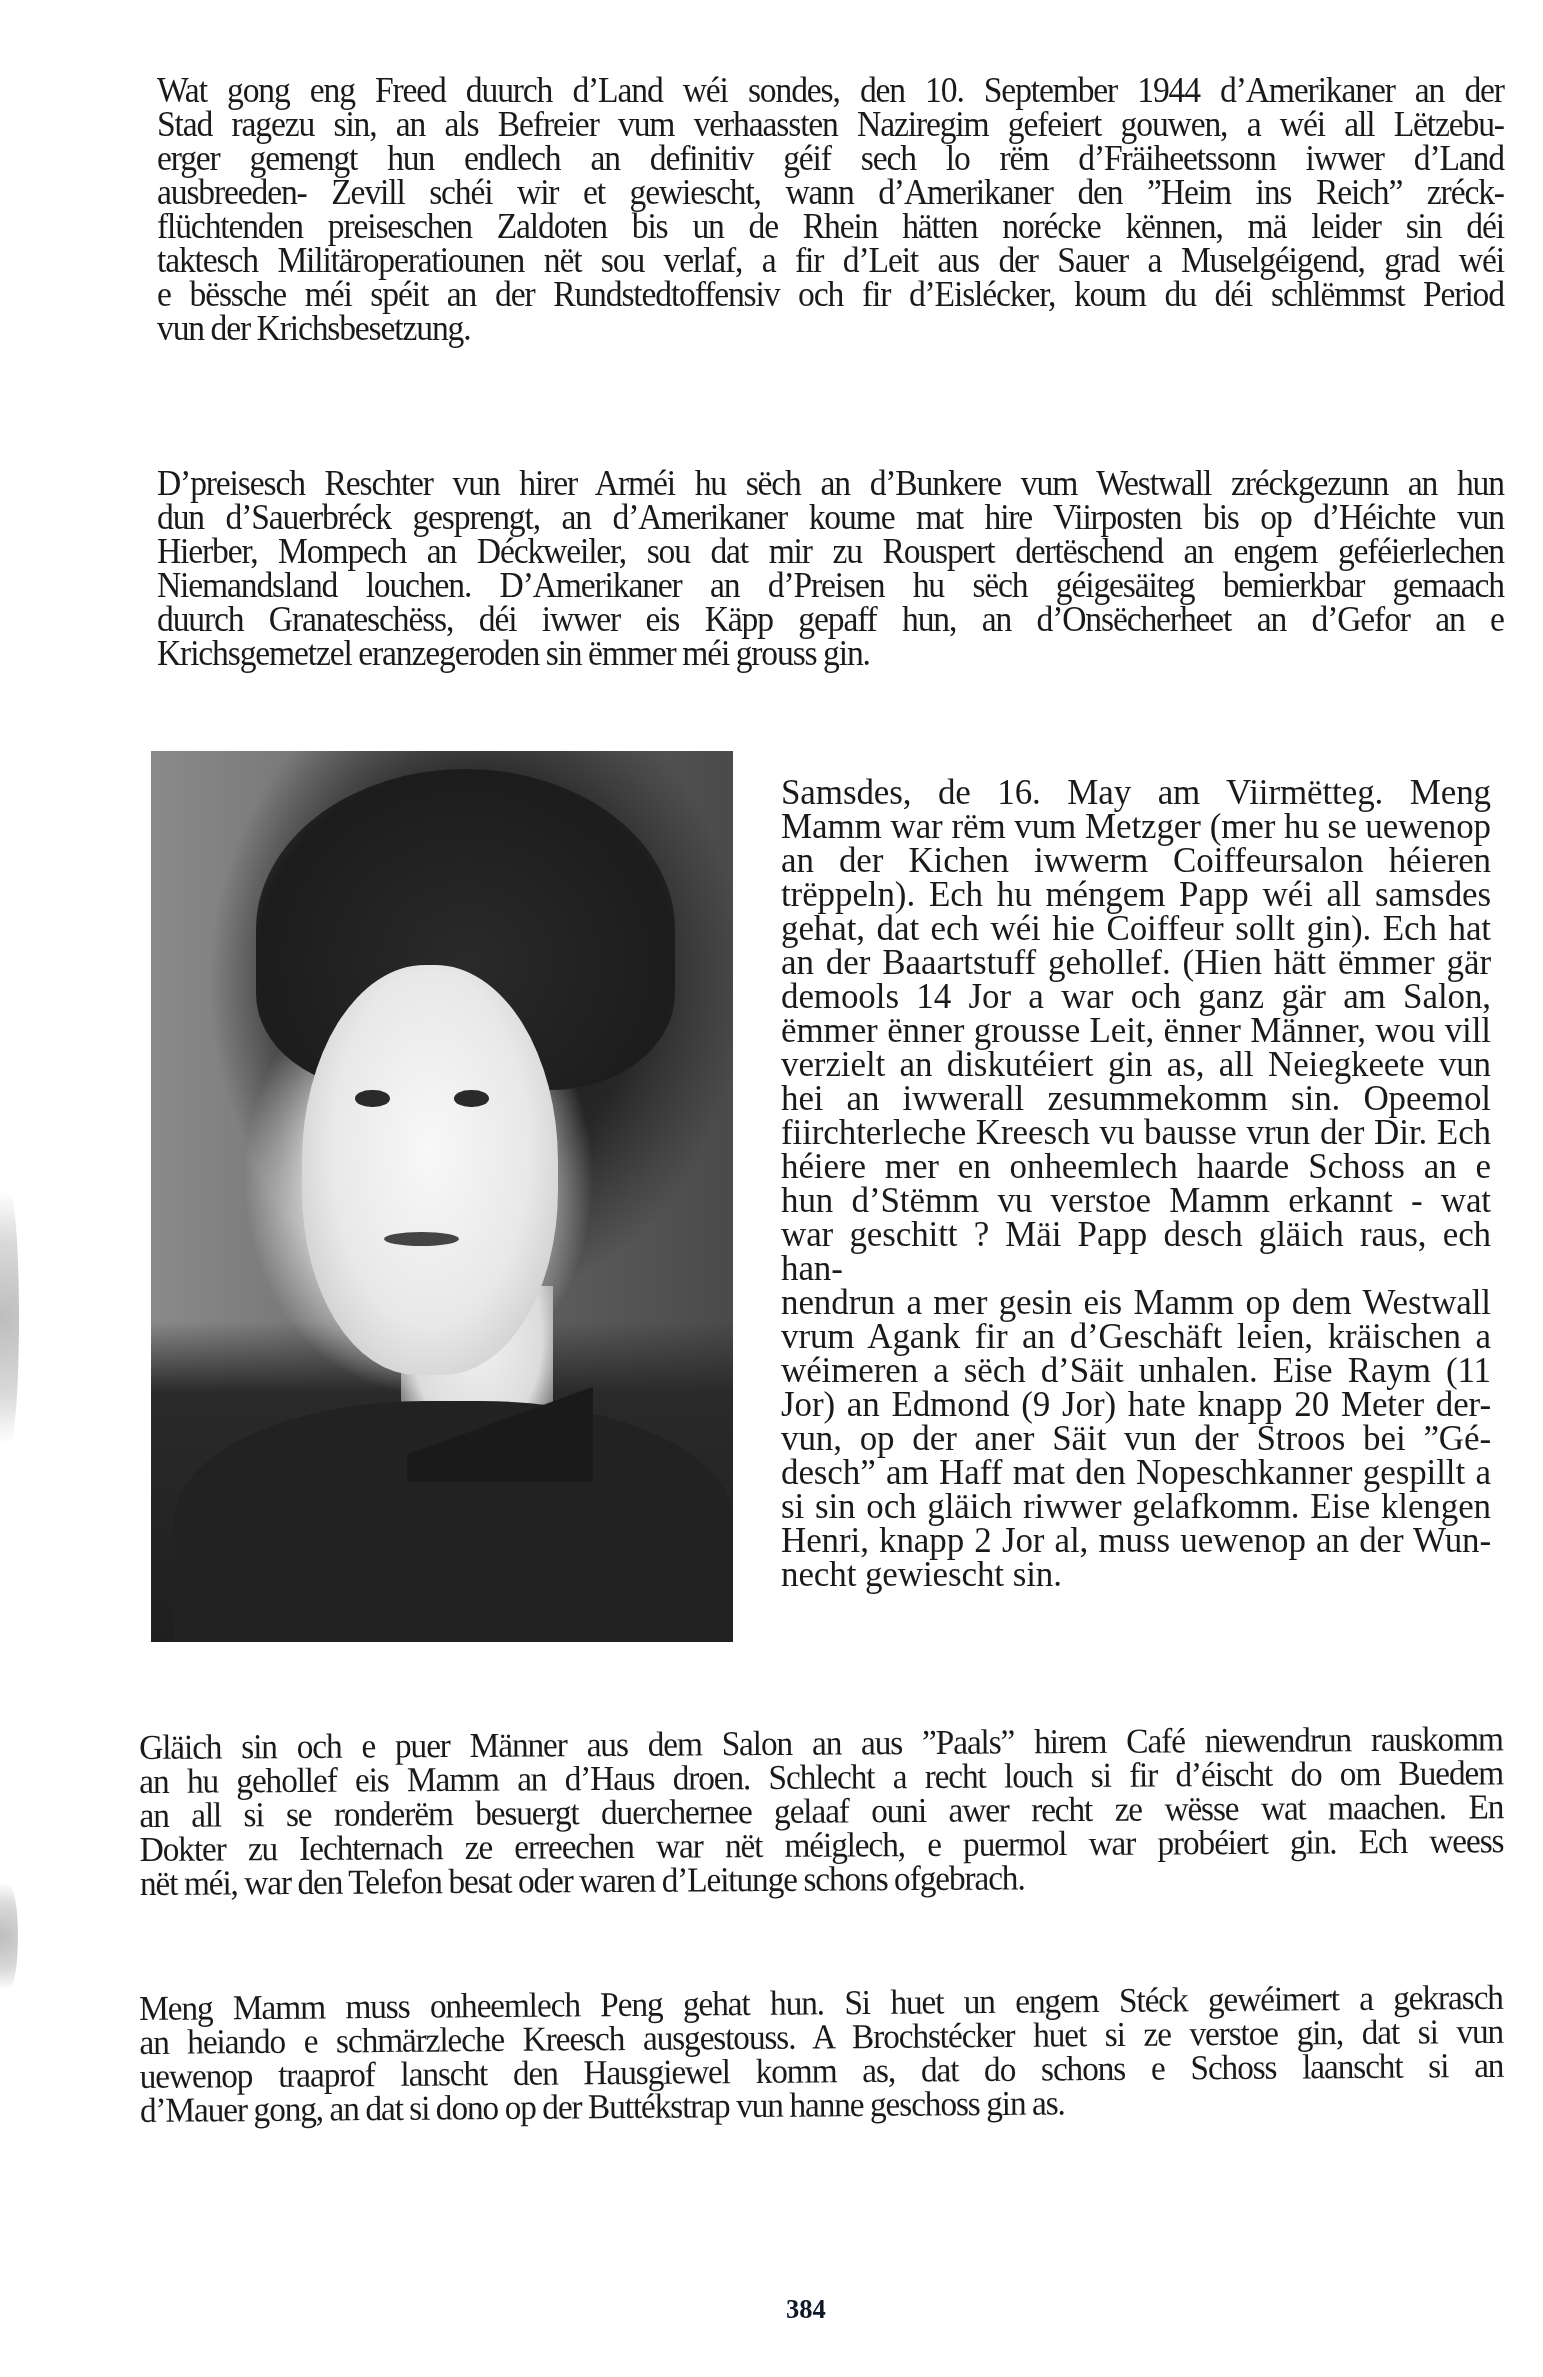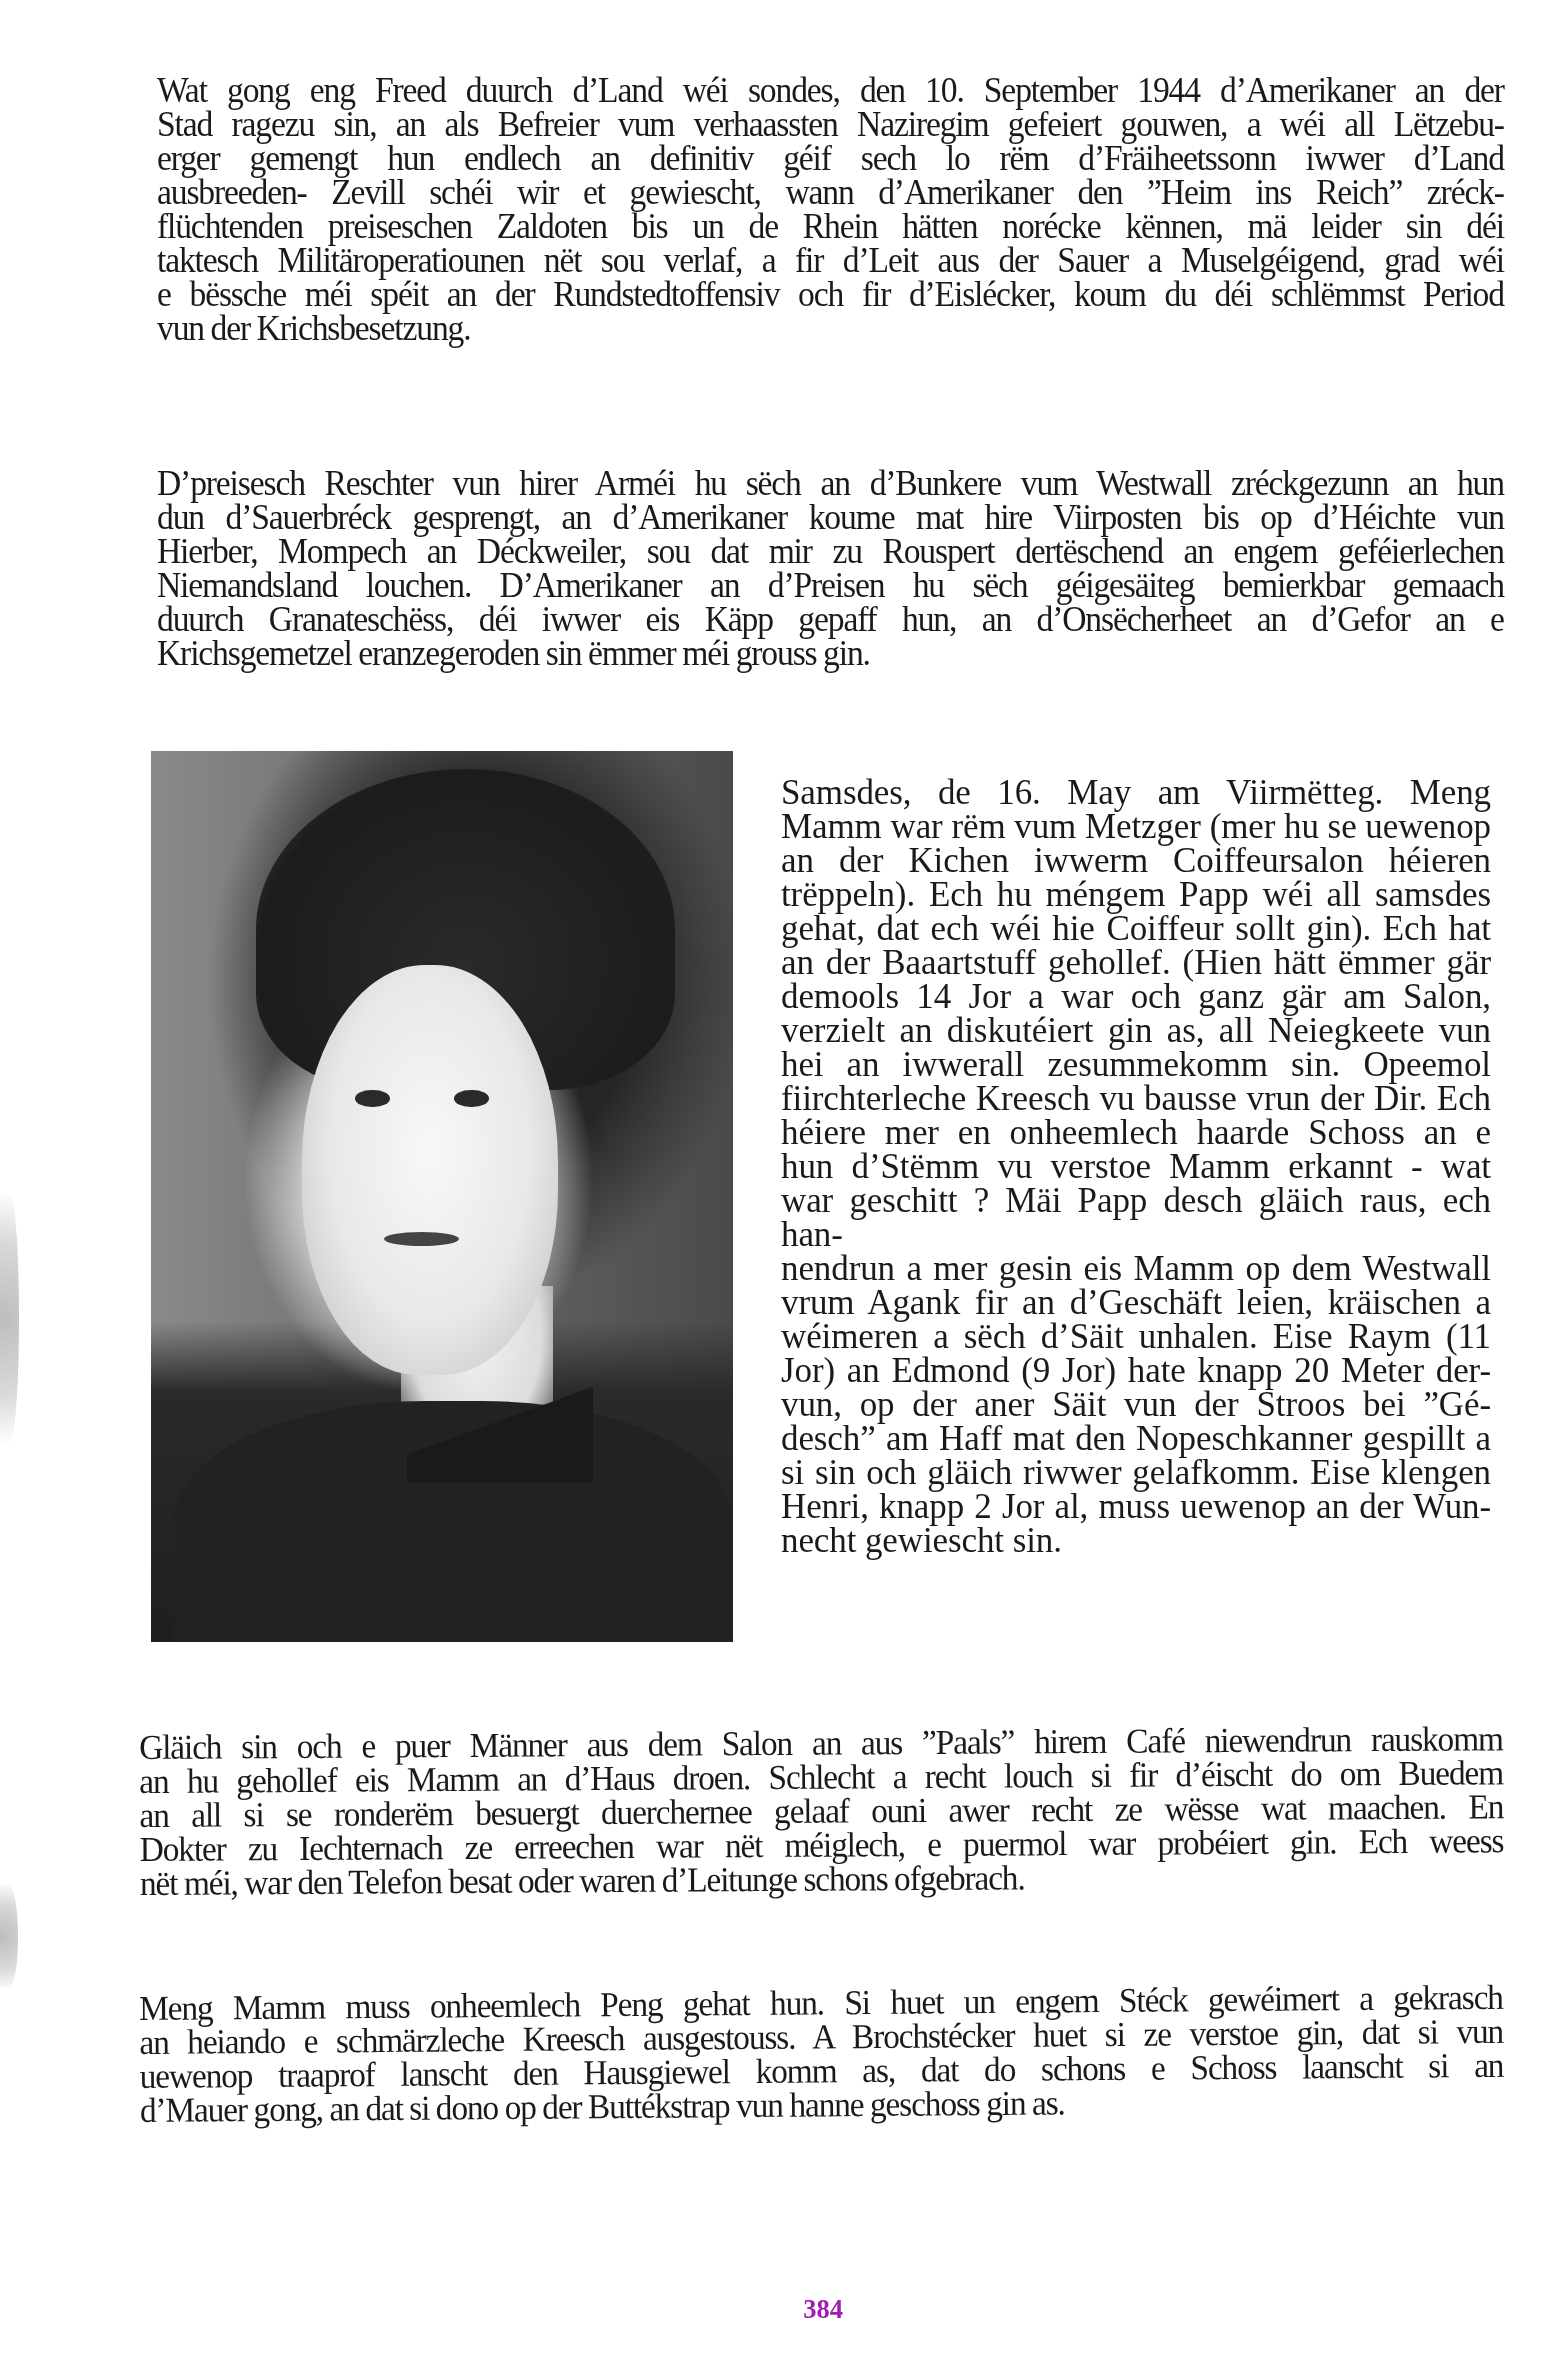--- a/index.html
+++ b/index.html
@@ -59,22 +59,22 @@
     #photo .eye.l { left: 35%; top: 38%; }
     #photo .eye.r { left: 52%; top: 38%; }
     #photo .mouth { position: absolute; left: 40%; top: 54%; width: 13%; height: 1.6%; background: #444; border-radius: 50%; }
     .binding {
       position: absolute; background: radial-gradient(circle at 0% 50%, #bdbdbd 0%, #d9d9d9 60%, rgba(255,255,255,0) 100%);
       border-radius: 0 50% 50% 0;
     }
     #binding-1 { left: 0; top: 1193px; width: 19px; height: 250px; }
     #binding-2 { left: 0; top: 1885px; width: 17.7px; height: 103px; }
     #page-number {
-      position: absolute; left: 786px; top: 2294px; width: 74px; text-align: center;
-      font-size: 26.5px; font-weight: bold; color: #a21caf;
+      position: absolute; left: 786px; top: 2294px; width: 74px; 
+      font-size: 26.5px; font-weight: bold; color: #0f172a;
     }
   </style>
 </head>
 <body>
 
 <div id="binding-1" class="binding"></div>
 <div id="binding-2" class="binding"></div>
 
 <div id="p1" class="para">
     <span class="line">Wat gong eng Freed duurch d’Land wéi sondes, den 10. September 1944 d’Amerikaner an der</span>
@@ -107,20 +107,21 @@
 </div>
 
 <div id="p3" class="para">
     <span class="line">Samsdes, de 16. May am Viirmëtteg. Meng</span>
     <span class="line">Mamm war rëm vum Metzger (mer hu se uewenop</span>
     <span class="line">an der Kichen iwwerm Coiffeursalon héieren</span>
     <span class="line">trëppeln). Ech hu méngem Papp wéi all samsdes</span>
     <span class="line">gehat, dat ech wéi hie Coiffeur sollt gin). Ech hat</span>
     <span class="line">an der Baaartstuff gehollef. (Hien hätt ëmmer gär</span>
     <span class="line">demools 14 Jor a war och ganz gär am Salon,</span>
+    <span class="line">ëmmer ënner grousse Leit, ënner Männer, wou vill</span>
     <span class="line">verzielt an diskutéiert gin as, all Neiegkeete vun</span>
     <span class="line">hei an iwwerall zesummekomm sin. Opeemol</span>
     <span class="line">fiirchterleche Kreesch vu bausse vrun der Dir. Ech</span>
     <span class="line">héiere mer en onheemlech haarde Schoss an e</span>
     <span class="line">hun d’Stëmm vu verstoe Mamm erkannt - wat</span>
     <span class="line">war geschitt ? Mäi Papp desch gläich raus, ech han-</span>
     <span class="line">nendrun a mer gesin eis Mamm op dem Westwall</span>
     <span class="line">vrum Agank fir an d’Geschäft leien, kräischen a</span>
     <span class="line">wéimeren a sëch d’Säit unhalen. Eise Raym (11</span>
     <span class="line">Jor) an Edmond (9 Jor) hate knapp 20 Meter der-</span>

